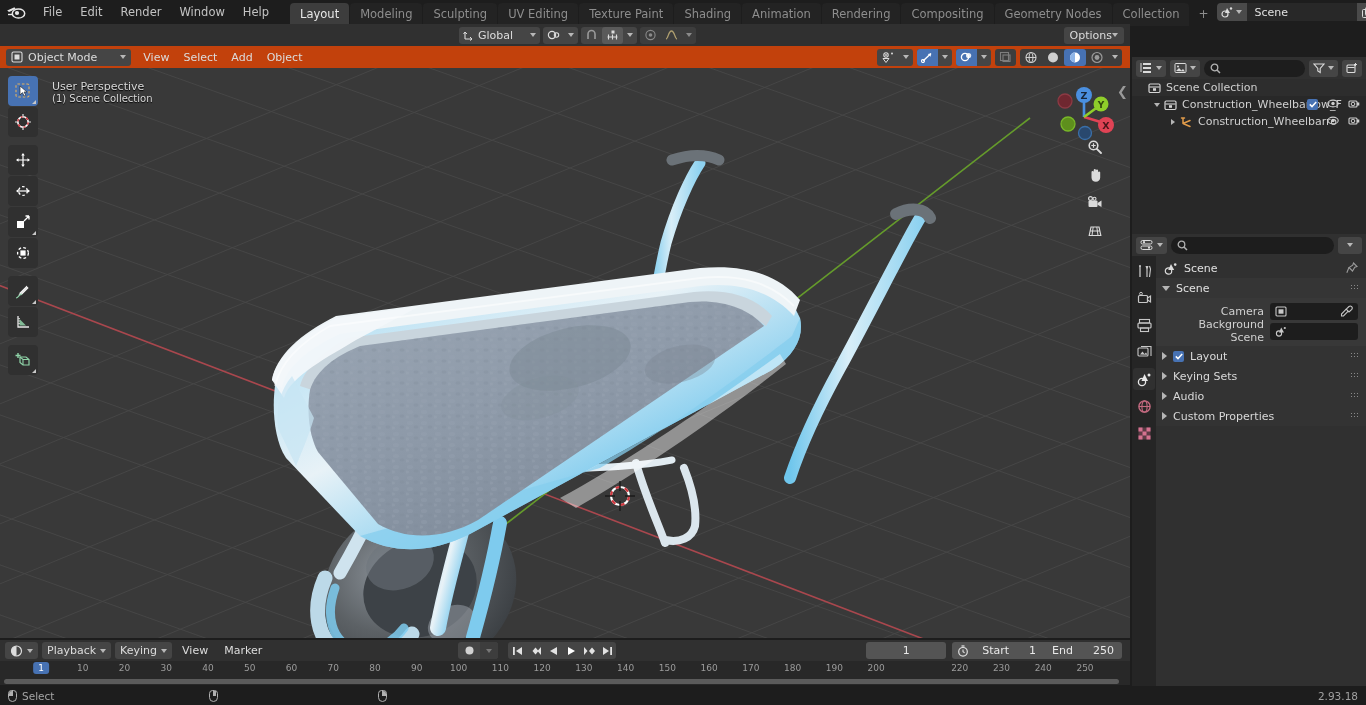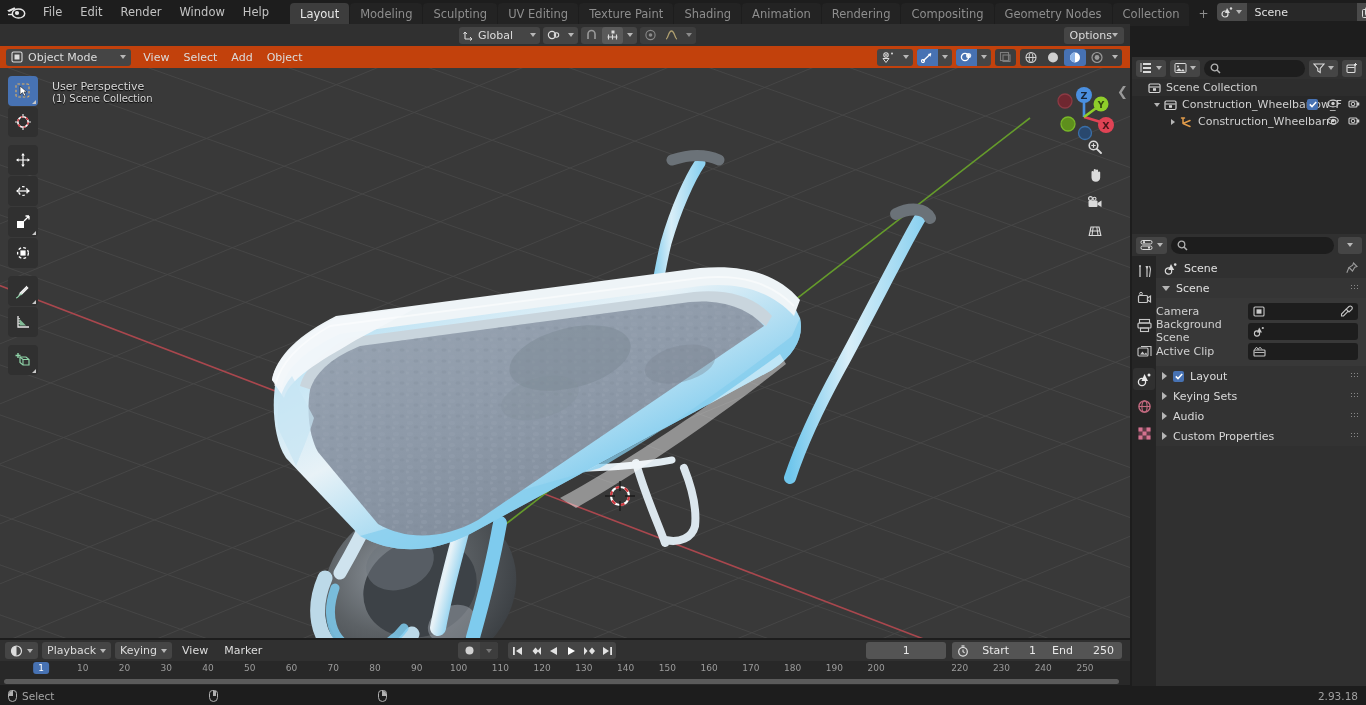--- a/index.html
+++ b/index.html
@@ -112,21 +112,21 @@
   .prop-main { flex:1; background:#303030; padding-top:2px; }
   .prop-breadcrumb { height:20px; display:flex; align-items:center; gap:6px; padding:0 8px; position:relative;}
   .panel-head { height:20px; display:flex; align-items:center; gap:6px; padding:0 6px; background:#333; position:relative;}
   .panel-head.open { background:#353535; }
   .tri-d { width:0;height:0;border-left:4px solid transparent;border-right:4px solid transparent;border-top:5px solid #b5b5b5;}
   .tri-r { width:0;height:0;border-top:4px solid transparent;border-bottom:4px solid transparent;border-left:5px solid #b5b5b5;}
   .grip { position:absolute; right:7px; top:6px; width:9px; height:7px;
      background-image: radial-gradient(#8a8a8a 35%, transparent 36%);
      background-size:3px 3px; }
   .prop-row { height:20px; display:flex; align-items:center; padding:0 8px 0 0; gap:6px; }
-  .prop-label { width:86px; font-size:11px; color:#d0d0d0; flex-shrink:0;}
+  .prop-label { width:86px; text-align:right; font-size:11px; color:#d0d0d0; flex-shrink:0;margin-left:22px;}
   .prop-field { flex:1; height:17px; background:#1d1d1d; border-radius:3px; display:flex; align-items:center;
       padding:0 5px; gap:4px; position:relative;}
   .panel-sub { background:#383838; padding:3px 0 5px; }
   .chk { width:11px;height:11px;background:#4772b3;border-radius:2px; display:flex;align-items:center;justify-content:center;}
 
   
   .timeline { position:absolute; left:0; top:640px; width:1130px; height:45px; background:#282828; }
   .tl-header { height:21px; background:#303030; display:flex; align-items:center; padding-left:5px; gap:4px;}
   .tl-box { height:17px; background:#454545; border-radius:3px; display:flex; align-items:center; padding:0 5px; gap:4px;}
   .tl-menu { font-size:11px; color:#dcdcdc; padding:1px 6px; border-radius:3px;}
@@ -853,30 +853,20 @@
           <div class="prop-row">
             <span class="prop-label">Background Scene</span>
             <span class="prop-field">
               <svg width="13" height="11" viewBox="0 0 13 11">
                   <circle cx="4" cy="7.5" r="2.6" fill="none" stroke="#c8c8c8" stroke-width="1.1"></circle>
                   <path d="M6.2 1.5 L9 6.5 L4 6.5 Z" fill="#c8c8c8"></path>
                   <circle cx="9.8" cy="2" r="1.1" fill="#c8c8c8"></circle>
                 </svg>
             </span>
           </div>
-          <div class="prop-row">
-            <span class="prop-label">Active Clip</span>
-            <span class="prop-field">
-              <svg width="13" height="11" viewBox="0 0 13 11">
-                  <rect x="1" y="4" width="11" height="6" rx="0.8" fill="none" stroke="#c8c8c8" stroke-width="1.1"></rect>
-                  <path d="M1.5 3.5 L3.5 1.2 L5.5 3.5 M5 3.5 L7 1.2 L9 3.5" fill="none" stroke="#c8c8c8" stroke-width="1"></path>
-                  <path d="M1.5 6.5 L11.5 6.5" stroke="#c8c8c8" stroke-width="0.9"></path>
-                </svg>
-            </span>
-          </div>
         </div>
 
         <div id="closedpanels">
             <div class="panel-head">
               <span class="tri-r"></span>
               <span class="chk">
                 <svg width="8" height="7" viewBox="0 0 8 7">
                   <path d="M0.8 3.4 L3 5.6 L7.2 1" stroke="#fff" stroke-width="1.5" fill="none"></path>
                 </svg>
               </span>

